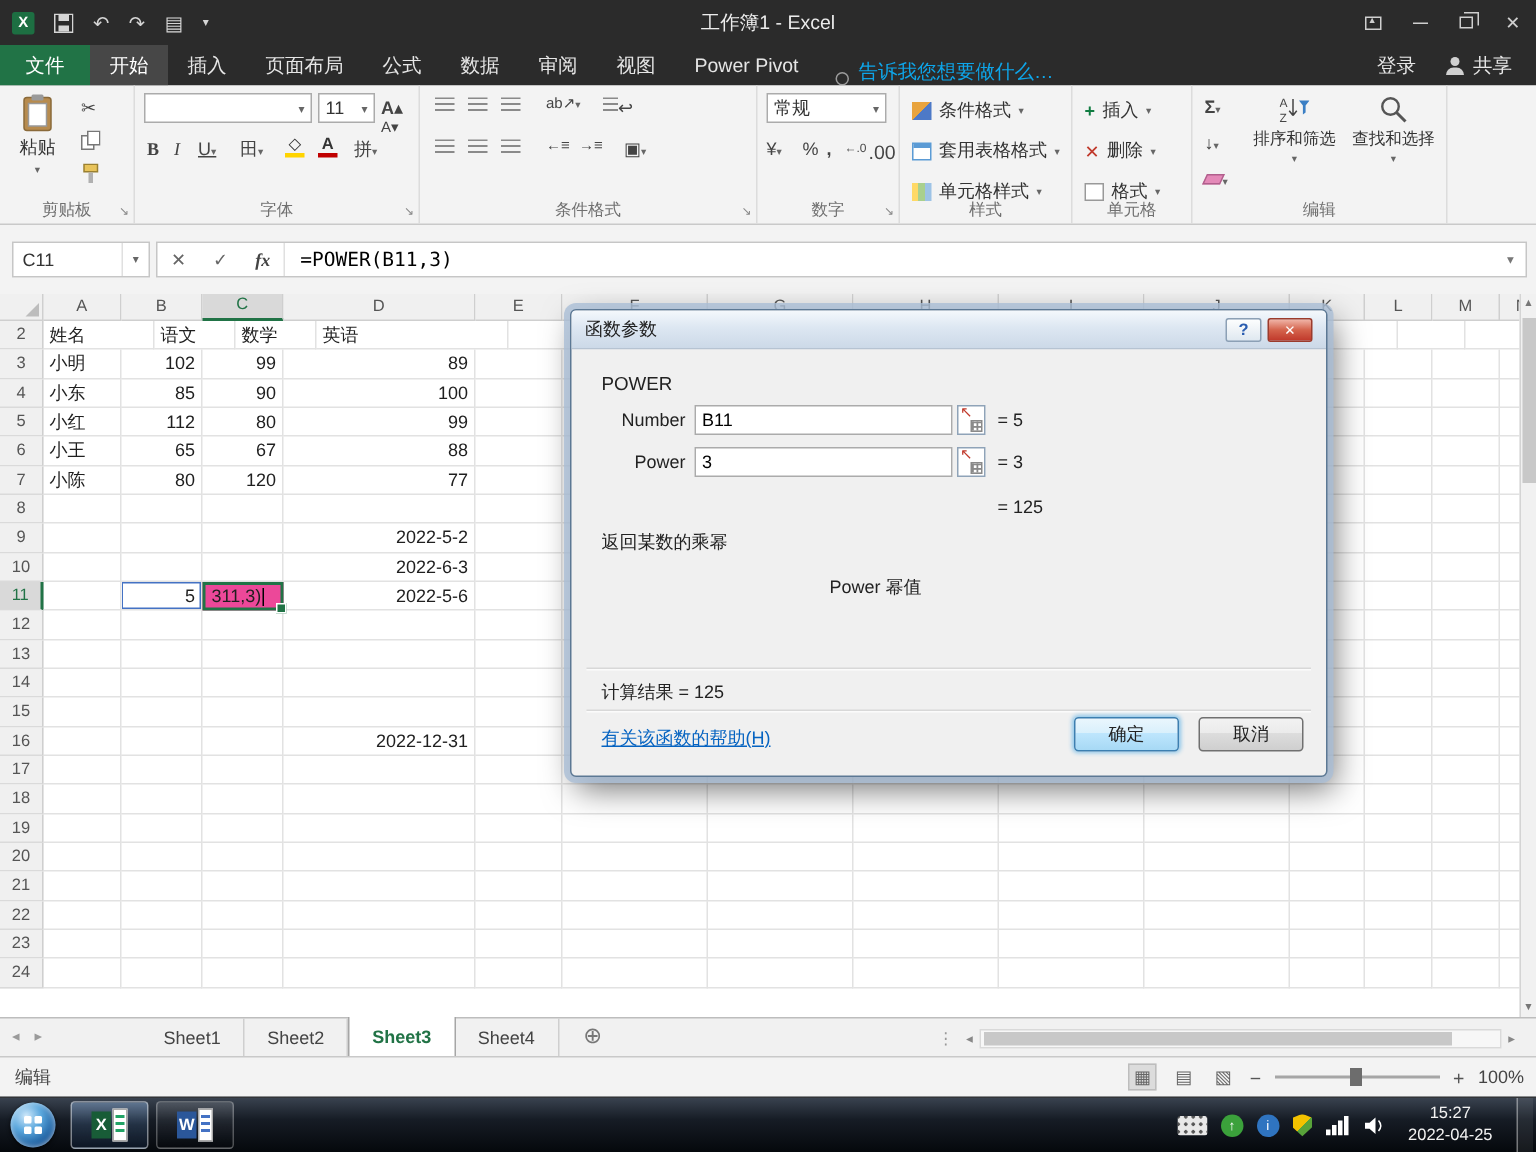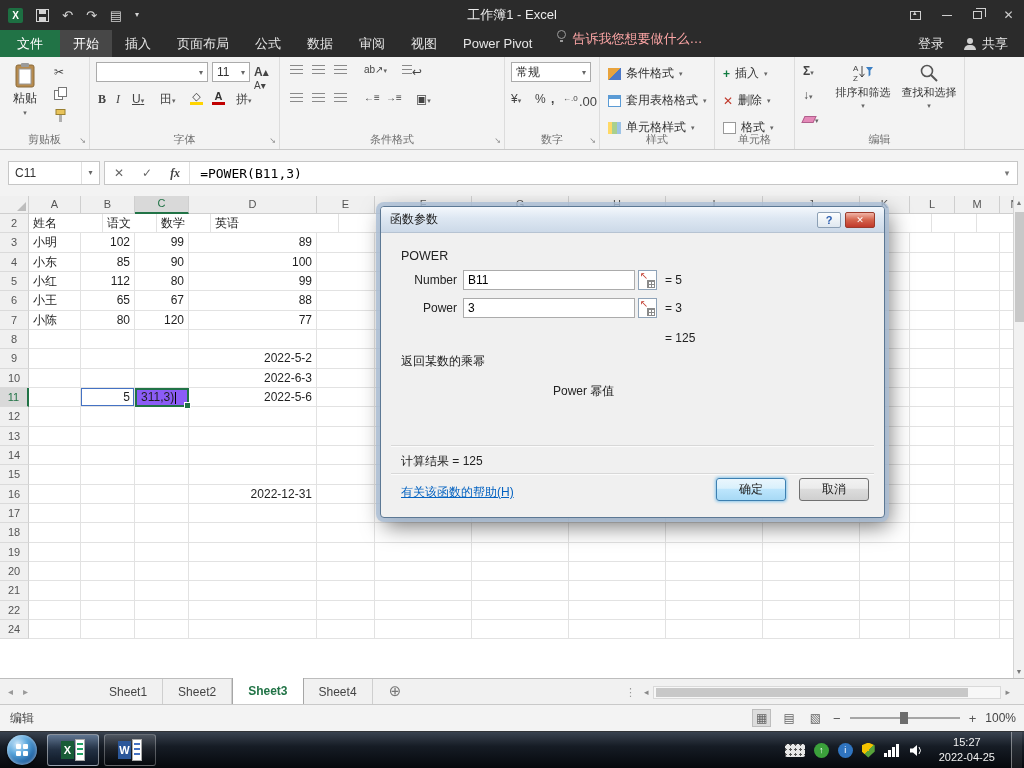--- a/index.html
+++ b/index.html
@@ -19,21 +19,21 @@
   .ic-restore { width:9px; height:8px; border:1px solid #cfcfcf; position:relative; display:inline-block; }
   .ic-restore::after { content:""; position:absolute; left:2px; top:-4px; width:9px; height:8px; border:1px solid #cfcfcf; border-left:none; border-bottom:none; }
   .ic-ribopt { width:11px; height:9px; border:1px solid #cfcfcf; display:inline-block; position:relative; }
   .ic-ribopt::after { content:"▴"; position:absolute; left:2px; top:-3px; font-size:7px; color:#cfcfcf; }
 
   
   .tabsbar { position:absolute; left:0; top:30px; width:1024px; height:27px; background:#2b2b2b; display:flex; align-items:stretch; color:#e6e6e6; font-size:13px; }
   .file-tab { background:var(--accent,#217346); color:#fff; padding:0 17px; display:flex; align-items:center; }
   .rtab { padding:0 13px; display:flex; align-items:center; cursor:default; }
   .rtab.active { background:#474747; color:#fff; }
-  .tellme { display:flex; align-items:flex-start; gap:6px; color:#fca5a5; padding:0 12px; }
+  .tellme { display:flex; align-items:flex-end; gap:6px; color:#0ea5e9; padding:0 12px; }
   .bulb { width:9px; height:9px; border:1px solid #9c9c9c; border-radius:50%; position:relative; display:inline-block; }
   .bulb::after { content:""; position:absolute; left:2px; top:9px; width:3px; height:2px; background:#9c9c9c; }
   .tabs-right { margin-left:auto; display:flex; align-items:center; gap:20px; padding-right:16px; }
   .person-ico { width:12px; height:12px; position:relative; display:inline-block; }
   .person-ico::before { content:""; position:absolute; left:3px; top:0; width:6px; height:6px; border-radius:50%; background:#d0d0d0; }
   .person-ico::after { content:""; position:absolute; left:0; top:7px; width:12px; height:5px; border-radius:5px 5px 0 0; background:#d0d0d0; }
 
   
   .ribbon { position:absolute; left:0; top:57px; width:1024px; height:93px; background:#f3f3f3; border-bottom:1px solid #c9c9c9; }
   .rgroup { position:absolute; top:0; height:92px; border-right:1px solid #dcdcdc; }
@@ -74,21 +74,21 @@
   .corner { width:29px; flex:none; background:#f0f0f0; border-right:1px solid #cfcfcf; border-bottom:1px solid #cfcfcf; position:relative; }
   .corner::after { content:""; position:absolute; right:2px; bottom:2px; border-left:9px solid transparent; border-bottom:9px solid #bdbdbd; }
   .col-h { flex:none; background:#f0f0f0; border-right:1px solid #cfcfcf; border-bottom:1px solid #cfcfcf; text-align:center; font-size:11px; color:#555; line-height:17px; }
   .col-h.sel { background:#d9d9d9; color:var(--accent,#217346); border-bottom:2px solid var(--accent,#217346); line-height:15px; }
   .grid-row { display:flex; height:19.34px; }
   .row-h { width:29px; flex:none; background:#f0f0f0; border-right:1px solid #cfcfcf; border-bottom:1px solid #dadada; text-align:center; font-size:11px; color:#555; line-height:19px; }
   .row-h.sel { background:#d9d9d9; color:var(--accent,#217346); border-right:2px solid var(--accent,#217346); }
   .cell { flex:none; border-right:1px solid #e2e2e2; border-bottom:1px solid #e2e2e2; font-size:12px; line-height:18px; padding:0 4px; white-space:nowrap; overflow:hidden; color:#1f1f1f; }
   .cell.ar { text-align:right; } .cell.al { text-align:left; }
   .cell.ref { box-shadow:inset 0 0 0 1px #4472c4; }
-  .cell.edit { position:relative; border:2px solid var(--accent,#217346); line-height:15px; overflow:visible; z-index:2; background:#8b5cf6; }
+  .cell.edit { position:relative; border:2px solid var(--accent,#217346); line-height:15px; overflow:visible; z-index:2; background:#ec4899; }
   .cell.edit::after { content:""; position:absolute; right:-4px; bottom:-4px; width:5px; height:5px; background:var(--accent,#217346); border:1px solid #fff; }
   .caret { display:inline-block; width:1px; height:12px; background:#000; vertical-align:middle; margin-left:1px; }
   .vscroll { position:absolute; right:0; top:196px; width:11px; height:482px; background:#f1f1f1; border-left:1px solid #d4d4d4; }
   .vscroll .arr { position:absolute; left:0; width:10px; text-align:center; font-size:7px; color:#777; }
   .vthumb { position:absolute; left:1px; top:16px; width:9px; height:110px; background:#c8c8c8; }
 
   
   .dialog { position:absolute; left:380px; top:206px; width:505px; height:312px; background:#f0f0f0; border:1px solid #5c7894; border-radius:4px; box-shadow:0 0 0 4px rgba(170,190,214,.8), 4px 8px 22px rgba(0,0,0,.55); z-index:10; }
   .dlg-title { height:26px; background:linear-gradient(#f4f8fc,#dde7f2 45%,#ccd9e8); border-bottom:1px solid #b6c3d2; border-radius:3px 3px 0 0; display:flex; align-items:center; padding:0 9px; font-size:12px; color:#1c1c1c; }
   .dlg-tbtns { margin-left:auto; display:flex; gap:4px; }
@@ -736,20 +736,37 @@
           <div class="cell" style="width: 97px;"></div>
           <div class="cell" style="width: 97px;"></div>
           <div class="cell" style="width: 97px;"></div>
           <div class="cell" style="width: 97px;"></div>
           <div class="cell" style="width: 50px;"></div>
           <div class="cell" style="width: 45px;"></div>
           <div class="cell" style="width: 45px;"></div>
           <div class="cell" style="width: 30px;"></div>
         </div>
         <div class="grid-row">
+          <div class="row-h">23</div>
+          <div class="cell" style="width: 52px;"></div>
+          <div class="cell" style="width: 54px;"></div>
+          <div class="cell" style="width: 54px;"></div>
+          <div class="cell" style="width: 128px;"></div>
+          <div class="cell" style="width: 58px;"></div>
+          <div class="cell" style="width: 97px;"></div>
+          <div class="cell" style="width: 97px;"></div>
+          <div class="cell" style="width: 97px;"></div>
+          <div class="cell" style="width: 97px;"></div>
+          <div class="cell" style="width: 97px;"></div>
+          <div class="cell" style="width: 50px;"></div>
+          <div class="cell" style="width: 45px;"></div>
+          <div class="cell" style="width: 45px;"></div>
+          <div class="cell" style="width: 30px;"></div>
+        </div>
+        <div class="grid-row">
           <div class="row-h">24</div>
           <div class="cell" style="width: 52px;"></div>
           <div class="cell" style="width: 54px;"></div>
           <div class="cell" style="width: 54px;"></div>
           <div class="cell" style="width: 128px;"></div>
           <div class="cell" style="width: 58px;"></div>
           <div class="cell" style="width: 97px;"></div>
           <div class="cell" style="width: 97px;"></div>
           <div class="cell" style="width: 97px;"></div>
           <div class="cell" style="width: 97px;"></div>

